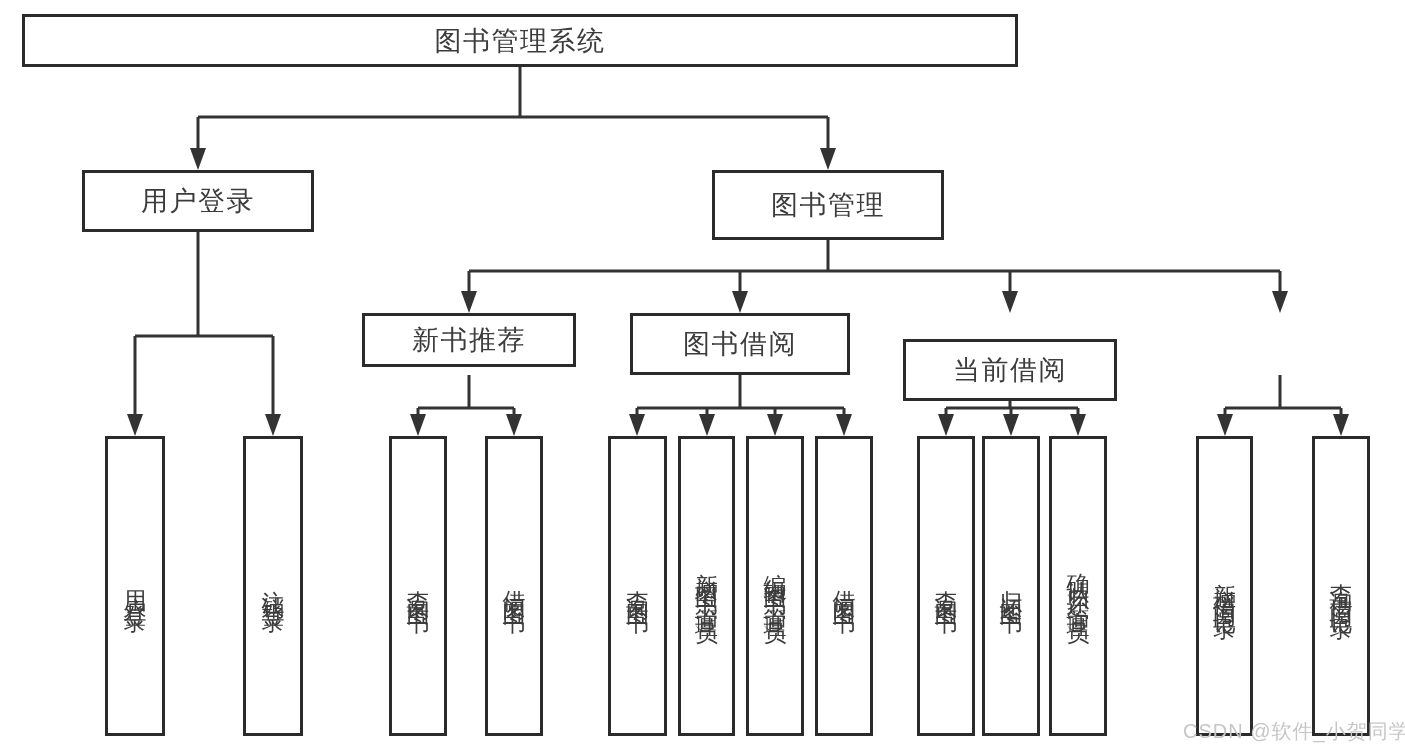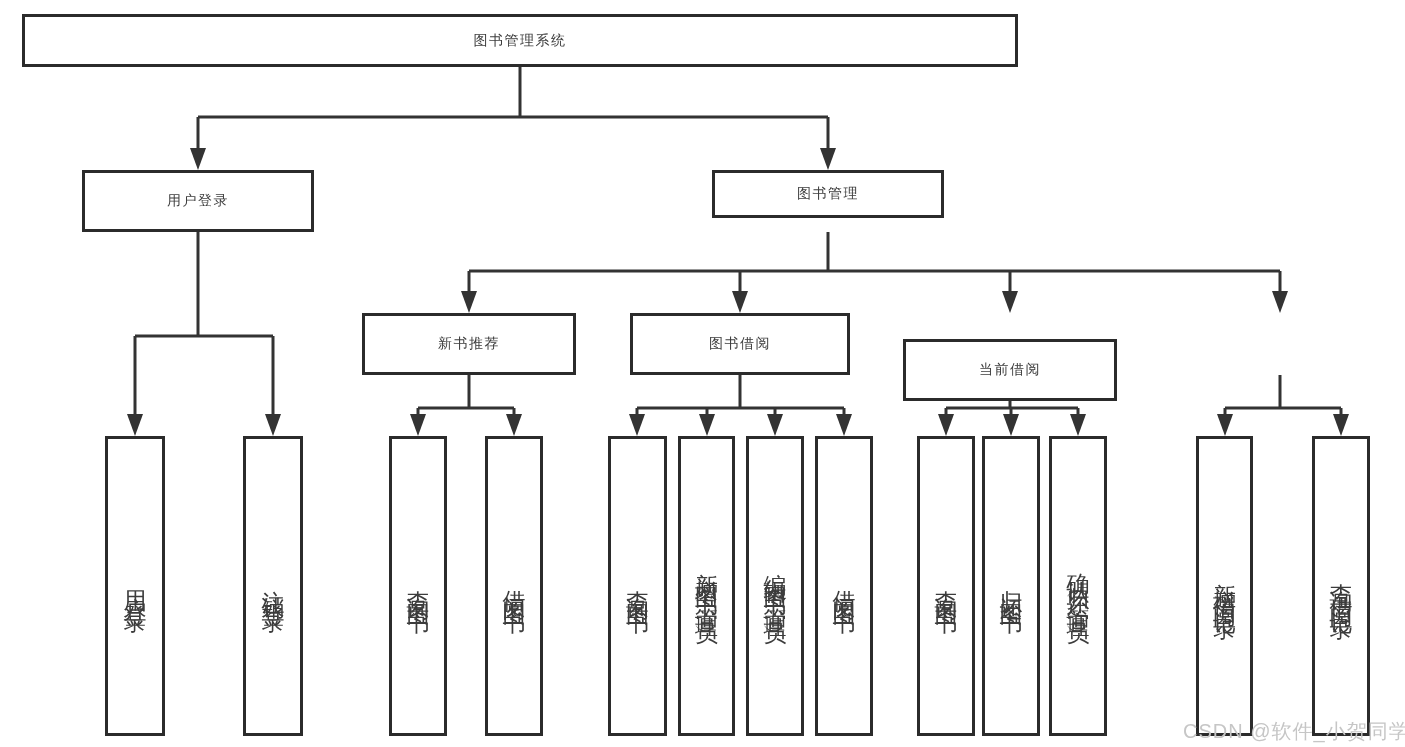--- a/index.html
+++ b/index.html
@@ -6,21 +6,21 @@
   .canvas {
     position:relative; width:1405px; height:747px; background:#ffffff;
     font-family:"Liberation Sans", sans-serif; overflow:hidden;
   }
   .connectors { position:absolute; left:0; top:0; width:1405px; height:747px; }
   .node {
     position:absolute; box-sizing:border-box; background:#ffffff;
     border:3px solid #2b2b2b; display:flex; align-items:center; justify-content:center;
     color:#3c3c3c;
   }
-  .h-label { font-size:14px; letter-spacing:1.5px; white-space:nowrap; }
+  .h-label { font-size:27px; letter-spacing:1.5px; white-space:nowrap; }
   .leaf  { top:436px; height:300px; }
   .v-label {
     writing-mode:vertical-rl; text-orientation:mixed;
     font-size:23px; letter-spacing:7px; line-height:1; white-space:nowrap;
   }
   .watermark {
     position:absolute; left:1183px; top:718px; z-index:5;
     font-size:20px; color:#c6c6c6; letter-spacing:1px; white-space:nowrap;
   }
 </style>
@@ -88,25 +88,25 @@
     </g>
   </svg>
 
   <div class="node" style="left:22px; top:14px; width:996px; height:53px;">
     <span class="h-label">图书管理系统</span>
   </div>
 
   <div class="node" style="left:82px; top:170px; width:232px; height:62px;">
     <span class="h-label">用户登录</span>
   </div>
-  <div class="node" style="left:712px; top:170px; width:232px; height:48px;">
+  <div class="node" style="left:712px; top:170px; width:232px; height:70px;">
     <span class="h-label">图书管理</span>
   </div>
 
-  <div class="node" style="left:362px; top:313px; width:214px; height:62px;">
+  <div class="node" style="left:362px; top:313px; width:214px; height:54px;">
     <span class="h-label">新书推荐</span>
   </div>
   <div class="node" style="left:630px; top:313px; width:220px; height:62px;font-family:Liberation Mono, monospace;">
     <span class="h-label">图书借阅</span>
   </div>
   <div class="node" style="left:903px; top:313px; width:214px; height:62px;margin-top:26px;">
     <span class="h-label">当前借阅</span>
   </div>
 
   <div class="node leaf" style="left:105px; width:60px;">

